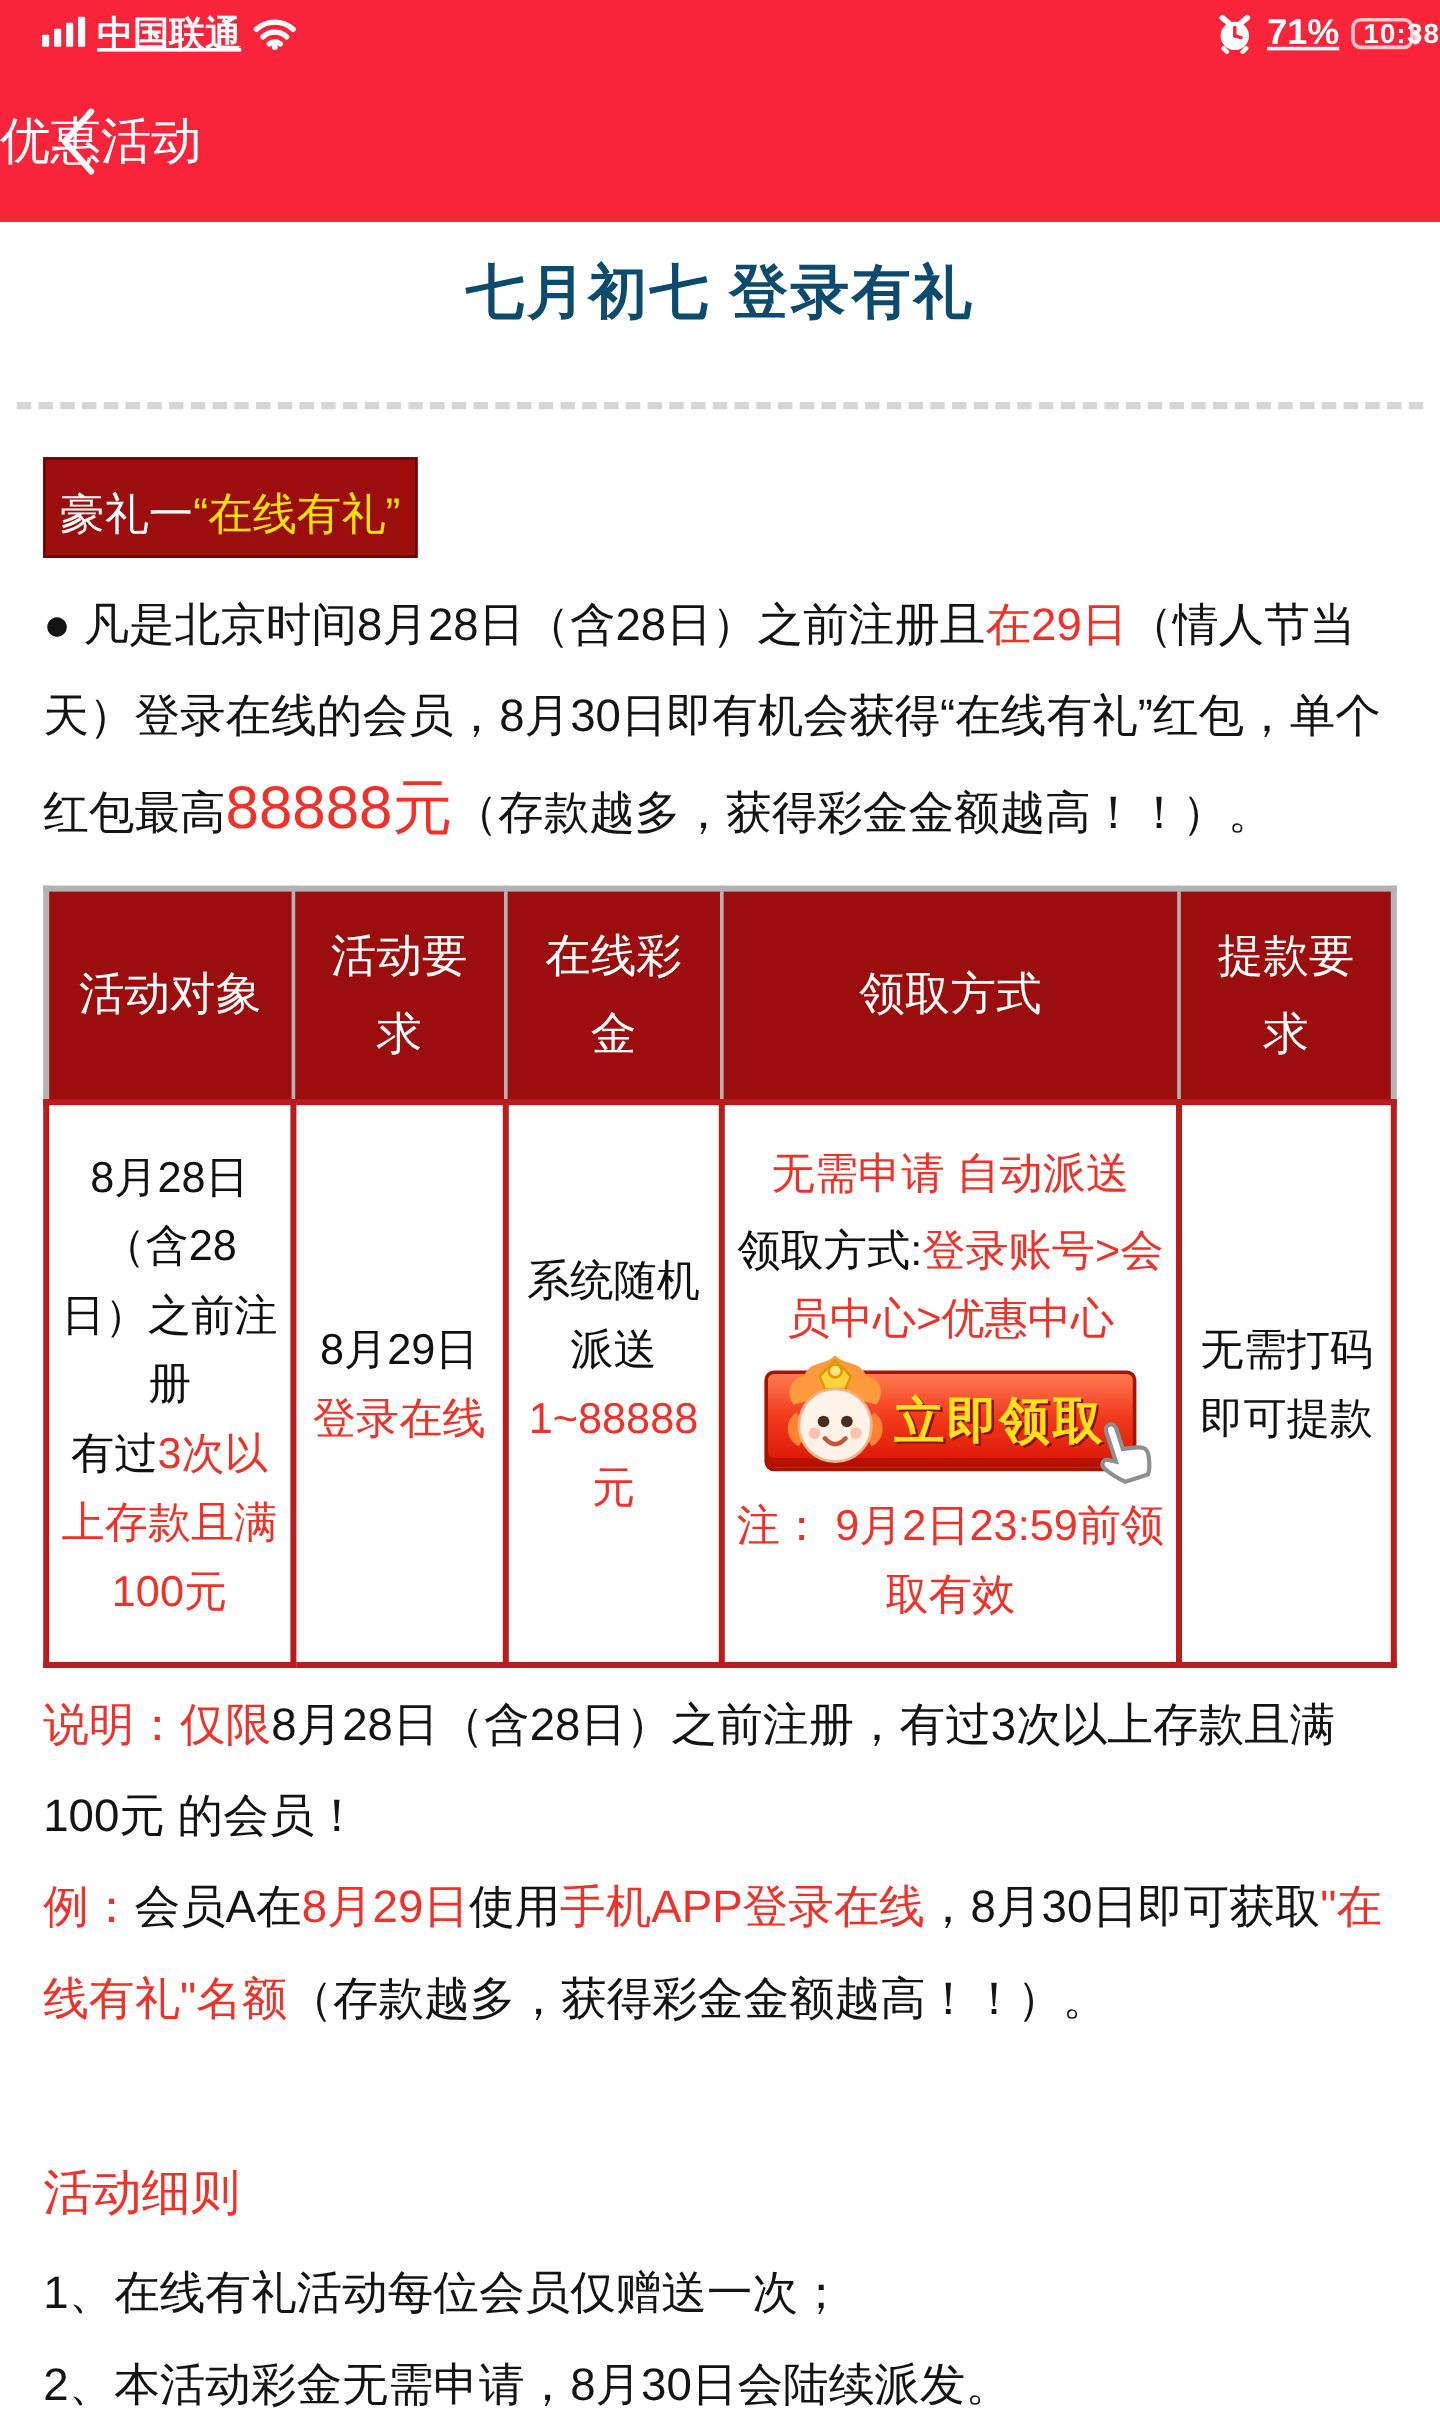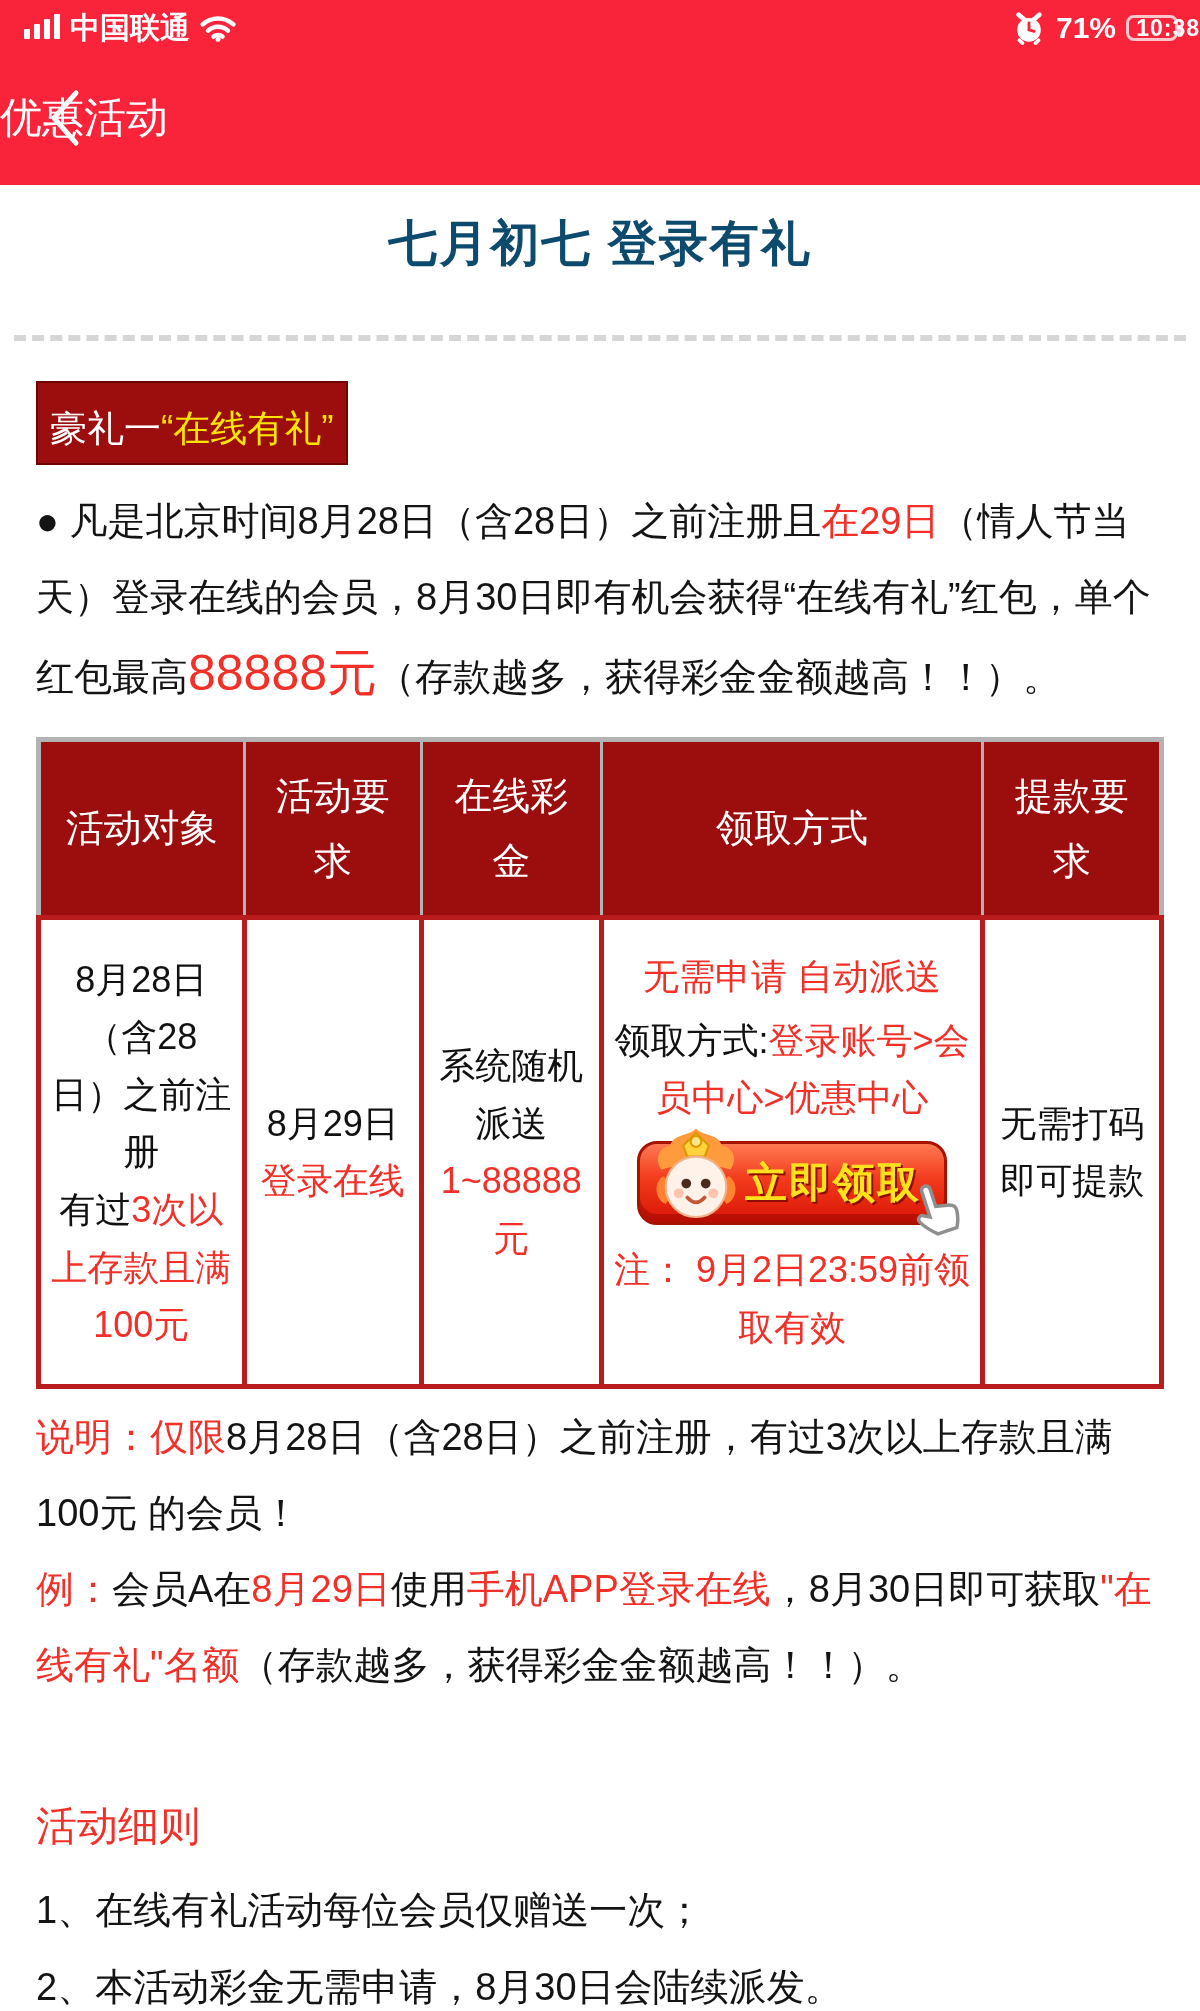--- a/index.html
+++ b/index.html
@@ -4,22 +4,22 @@
 <style>
   * { margin:0; padding:0; box-sizing:border-box; }
   html,body { width:1200px; }
   body {
     height:2011px; overflow:hidden; background:#fff;
     font-family:"Liberation Sans","DejaVu Sans",sans-serif; color:#111;
   }
   
   .top-red { background:#f9233a; color:#fff; }
   .status-bar {
-    height:50px; display:flex; align-items:center; padding:6px 22px 0 24px;
-    font-size:30px; font-weight:bold; position:relative;
+    height:50px; display:flex; align-items:center; padding:6px 22px 0 35px;
+    font-size:30px; font-weight:bold; position:relative;text-decoration:underline;
   }
   .sb-left { display:flex; align-items:center; gap:10px; }
   .signal { display:flex; align-items:flex-end; gap:4px; height:28px; padding-bottom:3px; }
   .signal i { display:block; width:6px; background:#fff; border-radius:1px; }
   .signal i:nth-child(1){height:10px;} .signal i:nth-child(2){height:15px;}
   .signal i:nth-child(3){height:20px;} .signal i:nth-child(4){height:25px;}
   .sb-time { position:absolute; left:0; right:0; text-align:right; font-size:23px; letter-spacing:1px; }
   .sb-right { margin-left:auto; display:flex; align-items:center; gap:10px; z-index:1;text-align:center; }
   .battery { position:relative; width:52px; height:26px; border:3px solid rgba(255,255,255,.75); border-radius:8px; padding:2px; }
   .battery-fill { height:100%; background:#ffd426; border-radius:3px; width:71%; }
@@ -48,21 +48,21 @@
   }
   .promo td {
     font-size:36px; line-height:1.6; padding:22px 10px; border:5px solid #b91c1c;
     text-align:center; vertical-align:middle; background:#fff;
   }
   .cell-block { margin:6px 0; }
   
   .claim-btn {
     position:relative; display:block; width:310px; height:84px; margin:14px auto 16px;
     background:linear-gradient(180deg,#ff7a52 0%,#f23a1c 45%,#d91505 100%);
-    border:3px solid #a81200; border-radius:20px; cursor:pointer;
+    border:3px solid #a81200; border-radius:8px; cursor:pointer;
     box-shadow:inset 0 -8px 0 rgba(120,0,0,.35);
   }
   .claim-label {
     position:absolute; left:105px; right:34px; top:50%; transform:translateY(-50%);
     color:#ffe11c; font-size:42px; font-weight:bold; letter-spacing:2px;
     text-shadow:2px 2px 0 #8f0d00; white-space:nowrap;
   }
   .mascot { position:absolute; left:2px; top:-22px; width:108px; height:108px; }
   .hand-cursor { position:absolute; right:-26px; bottom:-18px; width:62px; height:62px; transform:rotate(-18deg); }
   

